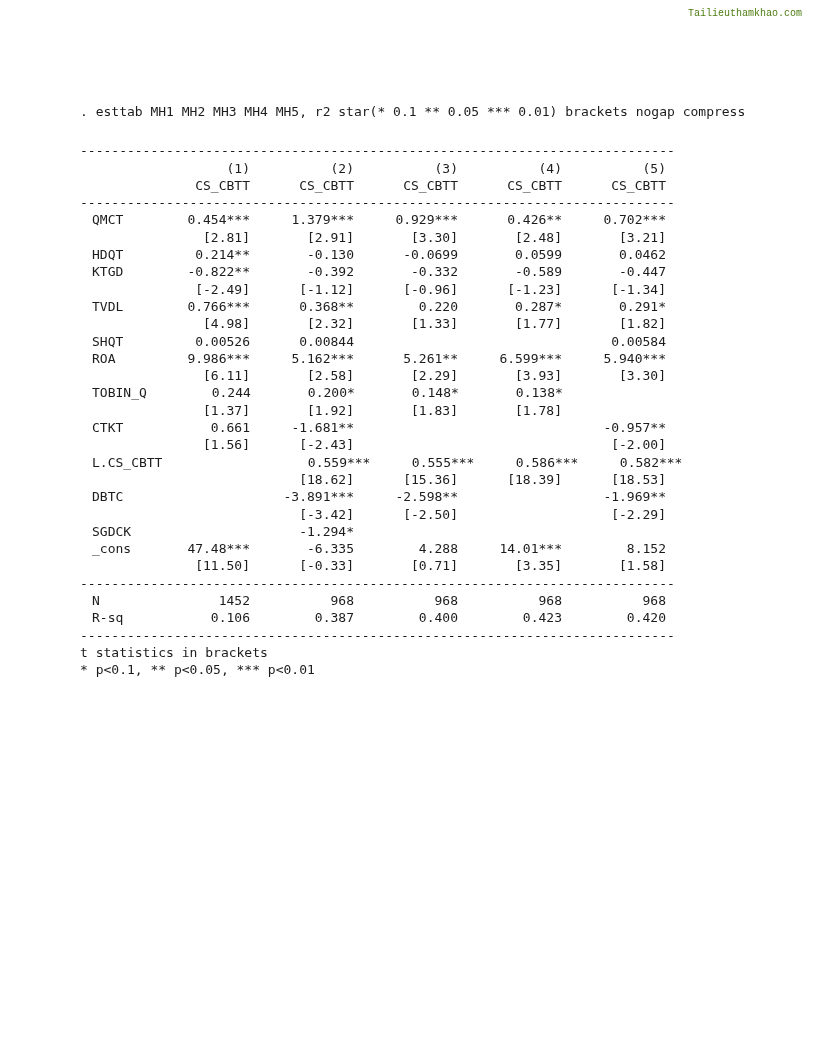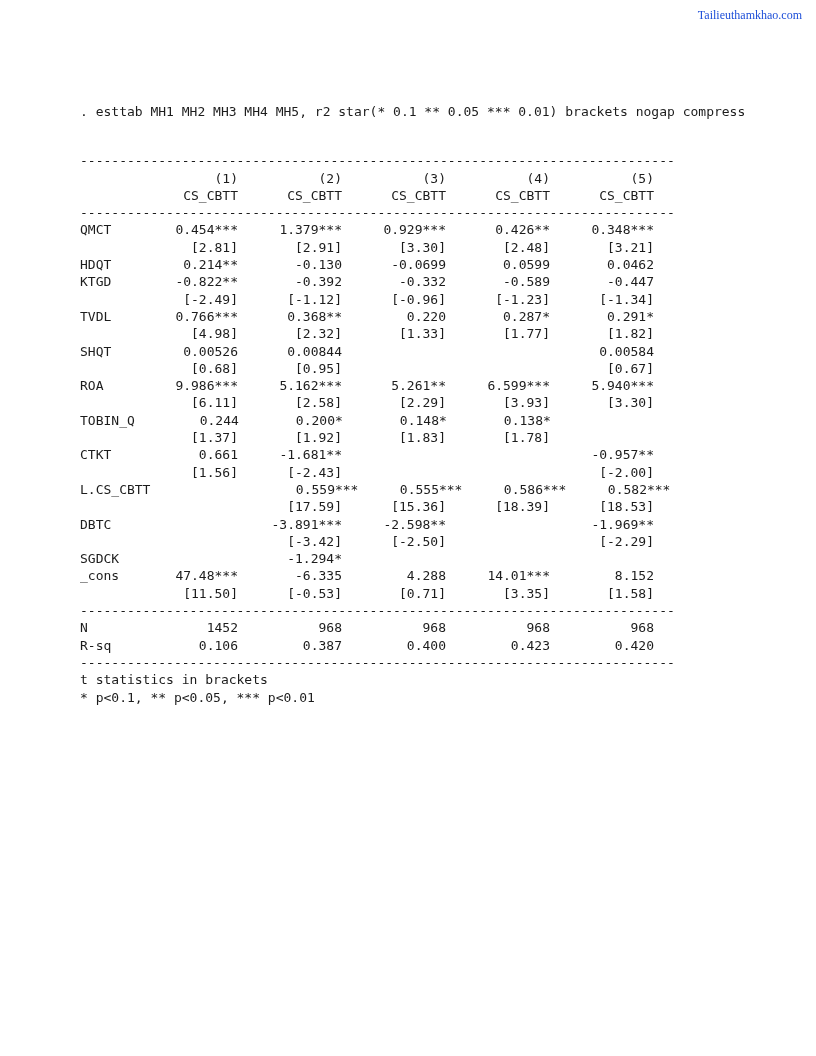--- a/index.html
+++ b/index.html
@@ -9,40 +9,40 @@
   .page {
     position: absolute;
     inset: 0;
     background: #ffffff;
   }
 
   .watermark {
     position: absolute;
     top: 8px;
     right: 14px;
-    font-family: Liberation Serif, serif;
-    font-size: 12px;
-    color: #1d4ed8;
+    font-family: Liberation Mono, monospace;
+    font-size: 10px;
+    color: #4d7c0f;
   }
 
   .doc {
     position: absolute;
     top: 103px;
     left: 80px;
     font-family: "DejaVu Sans Mono", "Liberation Mono", monospace;
     font-size: 13px;
     line-height: 17.3px;
     color: #1c1c1c;
   }
 
   .line { height: 17.3px; white-space: pre; }
-  .command { margin-bottom: 32px; }
+  .command { margin-bottom: 22px; }
 
   .trow { display: flex; }
-  .lbl  { flex: 0 0 54px; white-space: pre; overflow: visible; }
+  .lbl  { flex: 0 0 54px; white-space: pre; overflow: visible; margin-left: 12px; }
   .cell { flex: 0 0 104px; text-align: right; white-space: pre; overflow: visible; }
 </style>
 </head>
 <body>
 
 <div class="page">
 
   <div class="watermark">Tailieuthamkhao.com</div>
 
   <div class="doc">
@@ -52,42 +52,41 @@
     <div class="line sep">----------------------------------------------------------------------------</div>
 
     <div id="hdr">
         <div class="line trow"><span class="lbl"></span><span class="cell">(1)</span><span class="cell">(2)</span><span class="cell">(3)</span><span class="cell">(4)</span><span class="cell">(5)</span></div>
         <div class="line trow"><span class="lbl"></span><span class="cell">CS_CBTT</span><span class="cell">CS_CBTT</span><span class="cell">CS_CBTT</span><span class="cell">CS_CBTT</span><span class="cell">CS_CBTT</span></div>
       </div>
 
     <div class="line sep">----------------------------------------------------------------------------</div>
 
     <div id="body">
-        <div class="line trow"><span class="lbl">QMCT</span><span class="cell">0.454***</span><span class="cell">1.379***</span><span class="cell">0.929***</span><span class="cell">0.426**</span><span class="cell">0.348***</span></div>
+        <div class="line trow"><span class="lbl">QMCT</span><span class="cell">0.454***</span><span class="cell">1.379***</span><span class="cell">0.929***</span><span class="cell">0.426**</span><span class="cell">0.702***</span></div>
         <div class="line trow"><span class="lbl"></span><span class="cell">[2.81]</span><span class="cell">[2.91]</span><span class="cell">[3.30]</span><span class="cell">[2.48]</span><span class="cell">[3.21]</span></div>
         <div class="line trow"><span class="lbl">HDQT</span><span class="cell">0.214**</span><span class="cell">-0.130</span><span class="cell">-0.0699</span><span class="cell">0.0599</span><span class="cell">0.0462</span></div>
         <div class="line trow"><span class="lbl">KTGD</span><span class="cell">-0.822**</span><span class="cell">-0.392</span><span class="cell">-0.332</span><span class="cell">-0.589</span><span class="cell">-0.447</span></div>
         <div class="line trow"><span class="lbl"></span><span class="cell">[-2.49]</span><span class="cell">[-1.12]</span><span class="cell">[-0.96]</span><span class="cell">[-1.23]</span><span class="cell">[-1.34]</span></div>
         <div class="line trow"><span class="lbl">TVDL</span><span class="cell">0.766***</span><span class="cell">0.368**</span><span class="cell">0.220</span><span class="cell">0.287*</span><span class="cell">0.291*</span></div>
         <div class="line trow"><span class="lbl"></span><span class="cell">[4.98]</span><span class="cell">[2.32]</span><span class="cell">[1.33]</span><span class="cell">[1.77]</span><span class="cell">[1.82]</span></div>
         <div class="line trow"><span class="lbl">SHQT</span><span class="cell">0.00526</span><span class="cell">0.00844</span><span class="cell"></span><span class="cell"></span><span class="cell">0.00584</span></div>
-        <div class="line trow"><span class="lbl"></span><span class="cell">[0.68]</span><span class="cell">[0.95]</span><span class="cell"></span><span class="cell"></span><span class="cell">[0.67]</span></div>
         <div class="line trow"><span class="lbl">ROA</span><span class="cell">9.986***</span><span class="cell">5.162***</span><span class="cell">5.261**</span><span class="cell">6.599***</span><span class="cell">5.940***</span></div>
         <div class="line trow"><span class="lbl"></span><span class="cell">[6.11]</span><span class="cell">[2.58]</span><span class="cell">[2.29]</span><span class="cell">[3.93]</span><span class="cell">[3.30]</span></div>
         <div class="line trow"><span class="lbl">TOBIN_Q</span><span class="cell">0.244</span><span class="cell">0.200*</span><span class="cell">0.148*</span><span class="cell">0.138*</span><span class="cell"></span></div>
         <div class="line trow"><span class="lbl"></span><span class="cell">[1.37]</span><span class="cell">[1.92]</span><span class="cell">[1.83]</span><span class="cell">[1.78]</span><span class="cell"></span></div>
         <div class="line trow"><span class="lbl">CTKT</span><span class="cell">0.661</span><span class="cell">-1.681**</span><span class="cell"></span><span class="cell"></span><span class="cell">-0.957**</span></div>
         <div class="line trow"><span class="lbl"></span><span class="cell">[1.56]</span><span class="cell">[-2.43]</span><span class="cell"></span><span class="cell"></span><span class="cell">[-2.00]</span></div>
         <div class="line trow"><span class="lbl">L.CS_CBTT</span><span class="cell"></span><span class="cell">0.559***</span><span class="cell">0.555***</span><span class="cell">0.586***</span><span class="cell">0.582***</span></div>
-        <div class="line trow"><span class="lbl"></span><span class="cell"></span><span class="cell">[17.59]</span><span class="cell">[15.36]</span><span class="cell">[18.39]</span><span class="cell">[18.53]</span></div>
+        <div class="line trow"><span class="lbl"></span><span class="cell"></span><span class="cell">[18.62]</span><span class="cell">[15.36]</span><span class="cell">[18.39]</span><span class="cell">[18.53]</span></div>
         <div class="line trow"><span class="lbl">DBTC</span><span class="cell"></span><span class="cell">-3.891***</span><span class="cell">-2.598**</span><span class="cell"></span><span class="cell">-1.969**</span></div>
         <div class="line trow"><span class="lbl"></span><span class="cell"></span><span class="cell">[-3.42]</span><span class="cell">[-2.50]</span><span class="cell"></span><span class="cell">[-2.29]</span></div>
         <div class="line trow"><span class="lbl">SGDCK</span><span class="cell"></span><span class="cell">-1.294*</span><span class="cell"></span><span class="cell"></span><span class="cell"></span></div>
         <div class="line trow"><span class="lbl">_cons</span><span class="cell">47.48***</span><span class="cell">-6.335</span><span class="cell">4.288</span><span class="cell">14.01***</span><span class="cell">8.152</span></div>
-        <div class="line trow"><span class="lbl"></span><span class="cell">[11.50]</span><span class="cell">[-0.53]</span><span class="cell">[0.71]</span><span class="cell">[3.35]</span><span class="cell">[1.58]</span></div>
+        <div class="line trow"><span class="lbl"></span><span class="cell">[11.50]</span><span class="cell">[-0.33]</span><span class="cell">[0.71]</span><span class="cell">[3.35]</span><span class="cell">[1.58]</span></div>
       </div>
 
     <div class="line sep">----------------------------------------------------------------------------</div>
 
     <div id="stats">
         <div class="line trow"><span class="lbl">N</span><span class="cell">1452</span><span class="cell">968</span><span class="cell">968</span><span class="cell">968</span><span class="cell">968</span></div>
         <div class="line trow"><span class="lbl">R-sq</span><span class="cell">0.106</span><span class="cell">0.387</span><span class="cell">0.400</span><span class="cell">0.423</span><span class="cell">0.420</span></div>
       </div>
 
     <div class="line sep">----------------------------------------------------------------------------</div>

